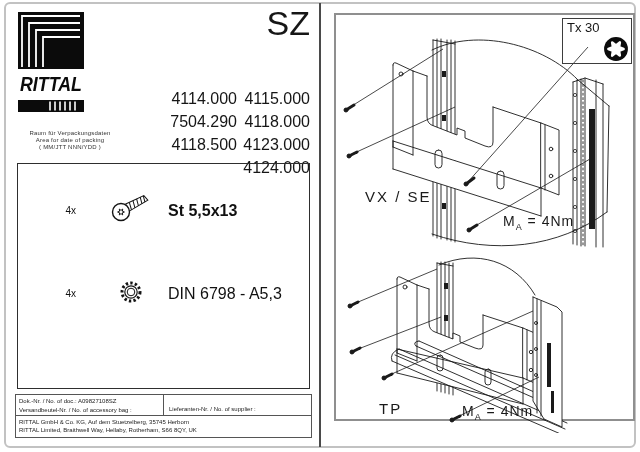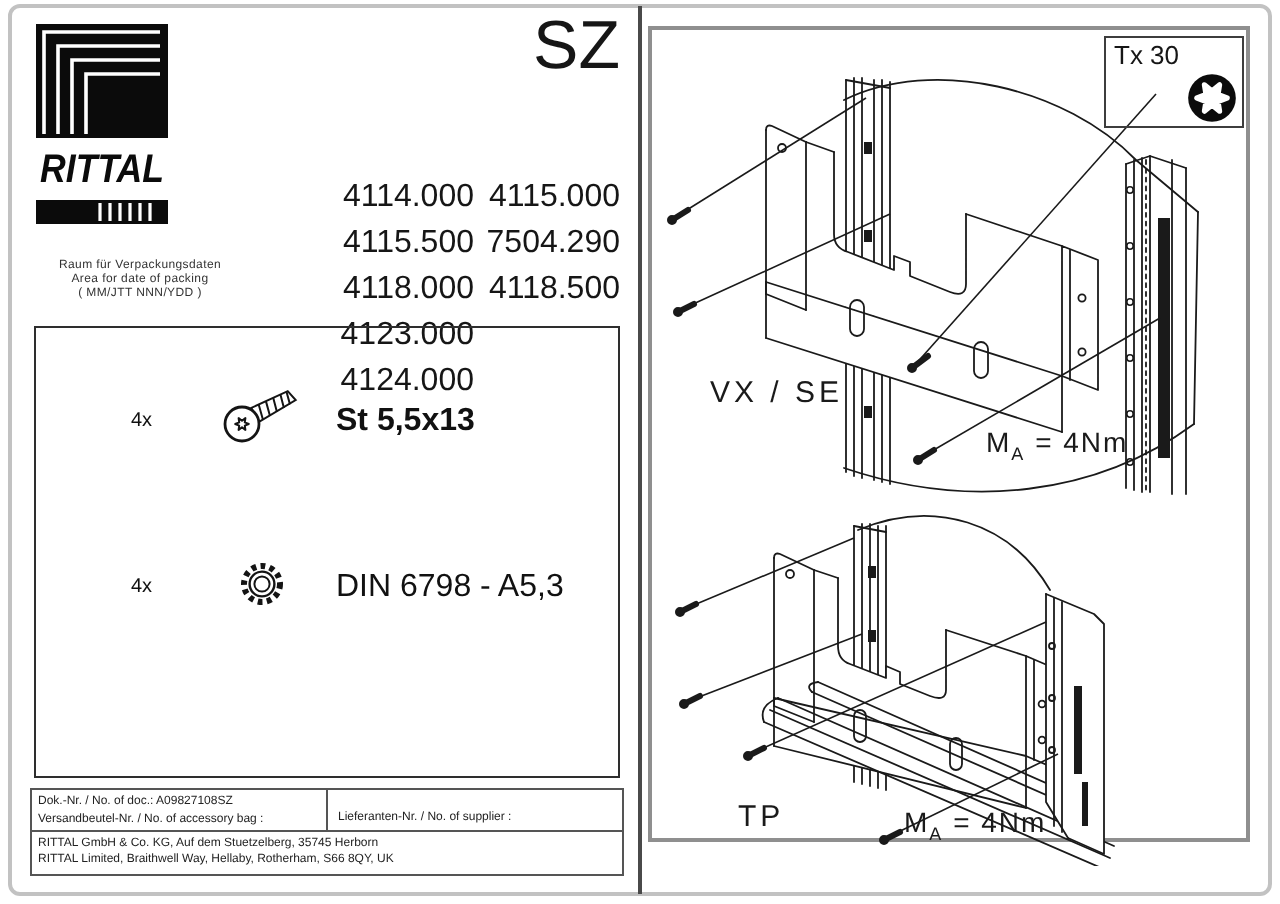--- a/index.html
+++ b/index.html
@@ -32,21 +32,21 @@
   .footer-table{position:absolute;left:15px;top:394px;width:297px;height:44px;
     border:1px solid #555;font-size:6px;line-height:8px;color:#222;box-sizing:border-box;}
   .footer-row1{display:flex;height:20px;border-bottom:1px solid #555;}
   .footer-cell-doc{width:148px;border-right:1px solid #555;box-sizing:border-box;
     padding:2px 3px 1px 3px;display:flex;flex-direction:column;justify-content:space-between;}
   .footer-cell-supplier{flex:1;display:flex;align-items:flex-end;padding:0 0 2px 5px;}
   .footer-row2{padding:2px 3px;}
   .footer-table .ln{white-space:nowrap;}
 
   
-  .panel{position:absolute;left:324px;top:13px;width:301px;height:408px;
+  .panel{position:absolute;left:334px;top:13px;width:301px;height:408px;
     border:2px solid #8f8f8f;box-sizing:border-box;}
   .tx-box{position:absolute;left:226px;top:3px;width:70px;height:46px;
     border:1.5px solid #3d3d3d;box-sizing:border-box;}
   .tx-label{position:absolute;left:4px;top:1px;font-size:13px;color:#161616;}
   .tx-icon{position:absolute;right:2px;bottom:1px;}
   .drawing{position:absolute;left:1px;}
   .drw-label{position:absolute;font-size:15px;letter-spacing:2px;color:#1a1a1a;white-space:nowrap;}
   .torque{position:absolute;font-size:14px;color:#1a1a1a;white-space:nowrap;letter-spacing:1px;}
   .torque sub{font-size:9px;}
 </style>
@@ -81,21 +81,20 @@
   <div>Raum für Verpackungsdaten</div>
   <div>Area for date of packing</div>
   <div>( MM/JTT NNN/YDD )</div>
 </div>
 
 <div class="sz-title">SZ</div>
 
 <div class="model-grid">
   <span>4114.000</span>
   <span>4115.000</span>
-  <span>4115.500</span>
   <span>7504.290</span>
   <span>4118.000</span>
   <span>4118.500</span>
   <span>4123.000</span>
   <span></span>
   <span>4124.000</span>
 </div>
 
 <div class="parts-box">
   <span class="qty" style="left:14px;top:32px;">4x</span>

